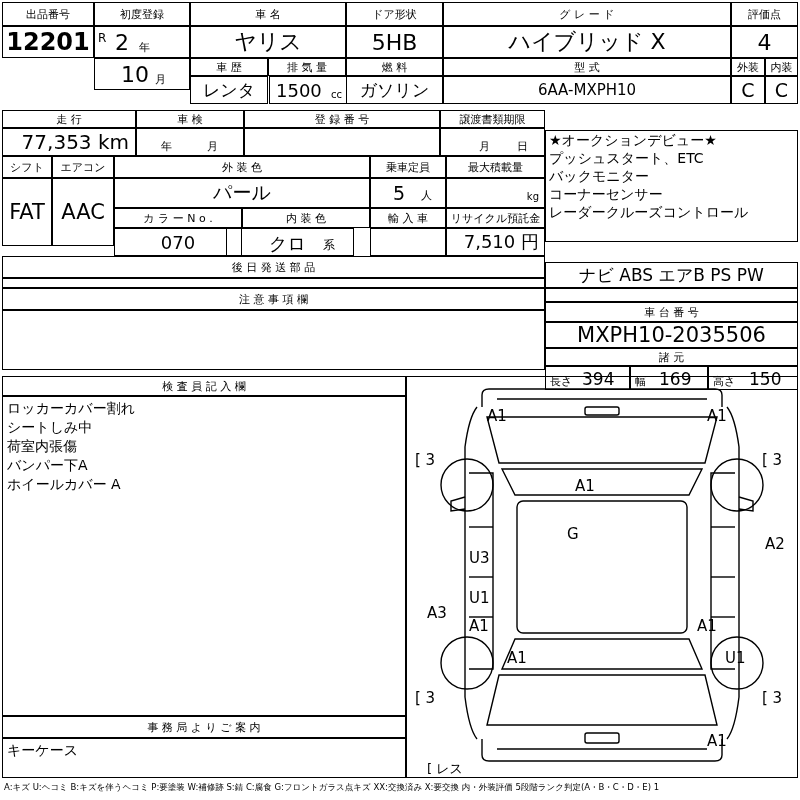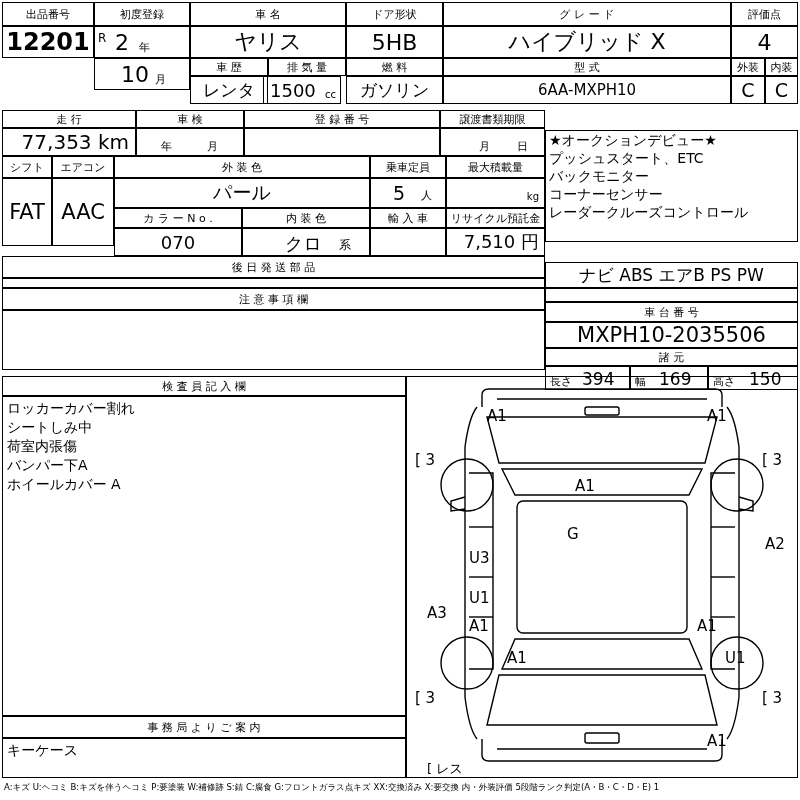--- a/index.html
+++ b/index.html
@@ -79,21 +79,21 @@
   <div class="bx lbl ctr" style="left:190px;top:58px;width:78px;height:18px;">
       <span>車 歴</span>
     </div>
   <div class="bx ctr" style="left:190px;top:76px;width:78px;height:28px;font-size:17px;">
       <span>レンタ</span>
     </div>
 
   <div class="bx lbl ctr" style="left:268px;top:58px;width:78px;height:18px;">
       <span>排 気 量</span>
     </div>
-  <div class="bx" style="left:263px;top:76px;width:78px;height:28px;">
+  <div class="bx" style="left:269px;top:76px;width:78px;height:28px;">
     <div class="nb" style="position:absolute;left:6px;top:3px;font-size:18px;">1500</div>
     <div class="nb unit" style="position:absolute;right:4px;top:12px;">cc</div>
   </div>
 
   <div class="bx lbl ctr" style="left:346px;top:58px;width:97px;height:18px;">
       <span>燃 料</span>
     </div>
   <div class="bx ctr" style="left:346px;top:76px;width:97px;height:28px;font-size:17px;">
       <span>ガソリン</span>
     </div>
@@ -168,21 +168,21 @@
 
   <div class="bx lbl ctr" style="left:114px;top:208px;width:128px;height:20px;">
       <span>カ ラ ー N o .</span>
     </div>
   <div class="bx lbl ctr" style="left:242px;top:208px;width:128px;height:20px;">
       <span>内 装 色</span>
     </div>
   <div class="bx ctr" style="left:114px;top:228px;width:128px;height:28px;font-size:18px;">
       <span>070</span>
     </div>
-  <div class="bx" style="left:242px;top:228px;width:128px;height:28px;text-align:center;">
+  <div class="bx" style="left:226px;top:228px;width:128px;height:28px;text-align:center;">
     <div class="nb" style="position:absolute;left:42px;top:3px;font-size:18px;">クロ</div>
     <div class="nb" style="position:absolute;left:96px;top:8px;font-size:12px;">系</div>
   </div>
 
   <div class="bx lbl ctr" style="left:370px;top:156px;width:76px;height:22px;">
       <span>乗車定員</span>
     </div>
   <div class="bx lbl ctr" style="left:446px;top:156px;width:99px;height:22px;">
       <span>最大積載量</span>
     </div>

